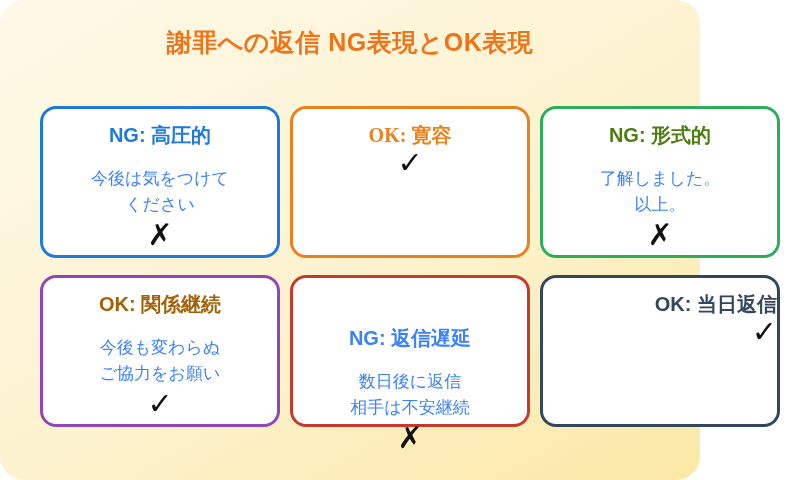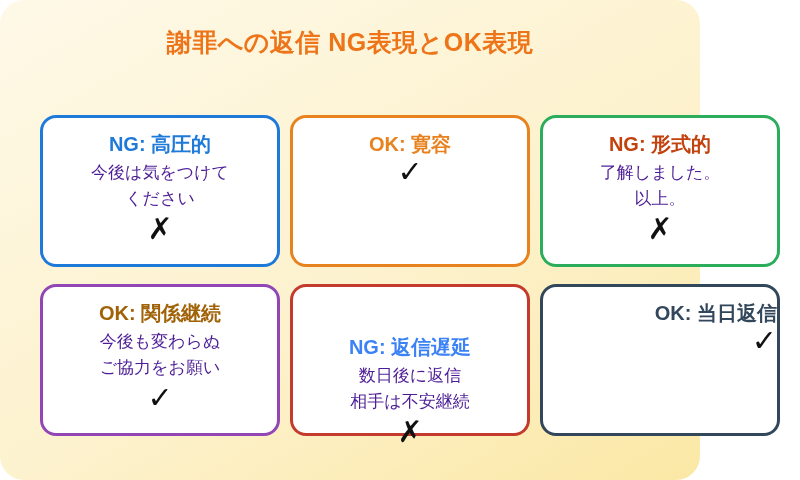--- a/index.html
+++ b/index.html
@@ -17,45 +17,45 @@
   }
   .page-title {
     text-align: center;
     padding-top: 26px;
     font-size: 25px;
     font-weight: bold;
     letter-spacing: 0.5px;
   }
   .grid {
     position: absolute;
-    left: 40px; top: 115px;
+    left: 40px; top: 106px;
     display: grid;
     grid-template-columns: repeat(3, 240px);
     grid-template-rows: 152px 152px;
     column-gap: 10px;
     row-gap: 17px;
   }
   .card {
     background: #ffffff;
     border: 3px solid #888888;
     border-radius: 16px;
     box-sizing: border-box;
     text-align: center;
     padding-top: 14px;
   }
   .card-label {
     font-size: 20px;
     font-weight: bold;
     line-height: 1.2;
   }
   .card-text {
-    margin-top: 4px;
+    margin-top: 19px;
     font-size: 17px;
     line-height: 1.55;
-    color: #4c1d95;
+    color: #3b82f6;
     white-space: pre-line;
   }
   .card-mark {
     margin-top: 1px;
     font-size: 30px;
     line-height: 1;
     color: #111111;
   }
 </style>
 </head>
@@ -67,27 +67,27 @@
 
   <div class="grid">
 
     <div class="card" style="border-color: rgb(30, 122, 217);">
       <div class="card-label" style="color: rgb(30, 122, 217);">NG: 高圧的</div>
       <div class="card-text">今後は気をつけて
 ください</div>
       <div class="card-mark">✗</div>
     </div>
 
-    <div class="card" style="border-color: rgb(232, 130, 30);">
+    <div class="card" style="border-color: rgb(232, 130, 30); font-family: Liberation Serif, serif;">
       <div class="card-label" style="color: rgb(232, 130, 30);">OK: 寛容</div>
       <div class="card-mark">✓</div>
     </div>
 
     <div class="card" style="border-color: rgb(43, 173, 92);">
-      <div class="card-label" style="color: #c2410c;">NG: 形式的</div>
+      <div class="card-label" style="color: #4d7c0f;">NG: 形式的</div>
       <div class="card-text">了解しました。
 以上。</div>
       <div class="card-mark">✗</div>
     </div>
 
     <div class="card" style="border-color: rgb(146, 69, 181);">
       <div class="card-label" style="color: #a16207;">OK: 関係継続</div>
       <div class="card-text">今後も変わらぬ
 ご協力をお願い</div>
       <div class="card-mark">✓</div>

